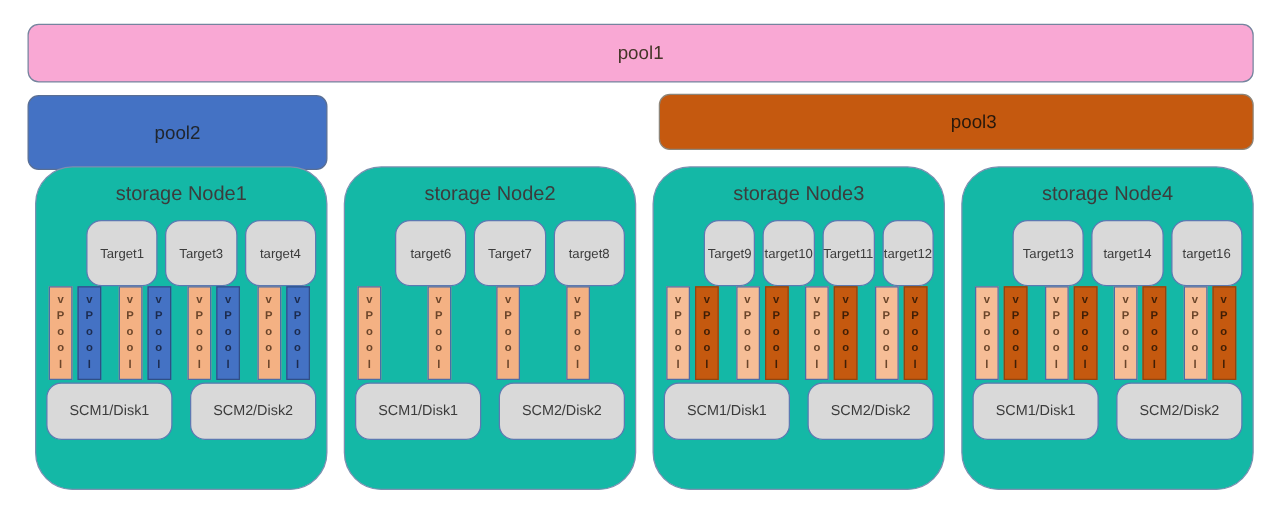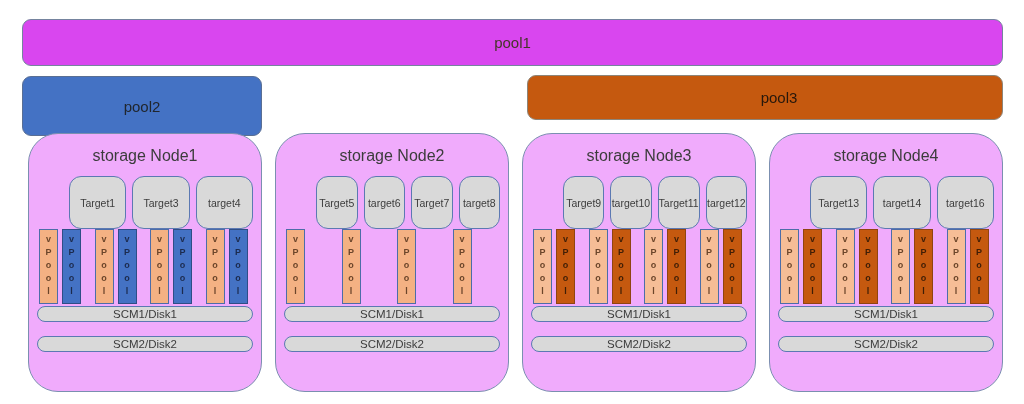--- a/index.html
+++ b/index.html
@@ -27,21 +27,21 @@
 
   .nodes-row {
     position: absolute;
     left: 28px; top: 133px;
     width: 975px; height: 259px;
     display: flex;
     gap: 13px;
   }
   .node {
     flex: 1;
-    background: #f0abfc;
+    background: #14b8a6;
     border: 1.5px solid #7b8fb0;
     border-radius: 30px;
     box-sizing: border-box;
     padding: 0 8px;
   }
   .node-title {
     text-align: center;
     margin-top: 13px;
     height: 25px;
     font-size: 16px;
@@ -89,42 +89,41 @@
     padding-top: 3px;
     font-size: 9px;
     font-weight: 700;
     line-height: 13px;
   }
   .disks-row {
     display: flex;
     gap: 14px;
     margin-top: 2px;
     height: 46px;
-    flex-direction: column;
   }
   .disk-box {
     flex: 1;
     background: #d9d9d9;
     border: 1.5px solid #5c79b2;
     border-radius: 12px;
     box-sizing: border-box;
     display: flex;
     align-items: center;
     justify-content: center;
     font-size: 11.5px;
     color: #3c3c3c;
     white-space: nowrap;
   }
 </style>
 </head>
 <body>
 
 <div class="canvas">
 
-  <div class="pool pool1" style="background: #d946ef; color: rgb(69, 53, 40);">
+  <div class="pool pool1" style="background: #f9a8d4; color: rgb(69, 53, 40);">
     <span class="pool-label">pool1</span>
   </div>
 
   <div class="pool pool2" style="background: rgb(68, 114, 196); color: rgb(32, 38, 46);">
     <span class="pool-label">pool2</span>
   </div>
 
   <div class="pool pool3" style="background: rgb(197, 89, 15); color: rgb(39, 24, 12); padding-left: 28px;">
     <span class="pool-label">pool3</span>
   </div>
@@ -205,21 +204,20 @@
         </div>
     <div class="disks-row">
           <div class="disk-box">SCM1/Disk1</div>
           <div class="disk-box">SCM2/Disk2</div>
         </div>
   </div>
 
   <div class="node">
     <div class="node-title">storage Node2</div>
     <div class="targets-row">
-          <div class="target-box">Target5</div>
           <div class="target-box">target6</div>
           <div class="target-box">Target7</div>
           <div class="target-box">target8</div>
         </div>
     <div class="bars-row">
           <div class="bar-slot">
             <div class="vpool-bar" style="background: rgb(244, 177, 131); border-color: rgb(76, 109, 168); color: rgb(107, 69, 42);">
               <span>v</span>
               <span>P</span>
               <span>o</span>

